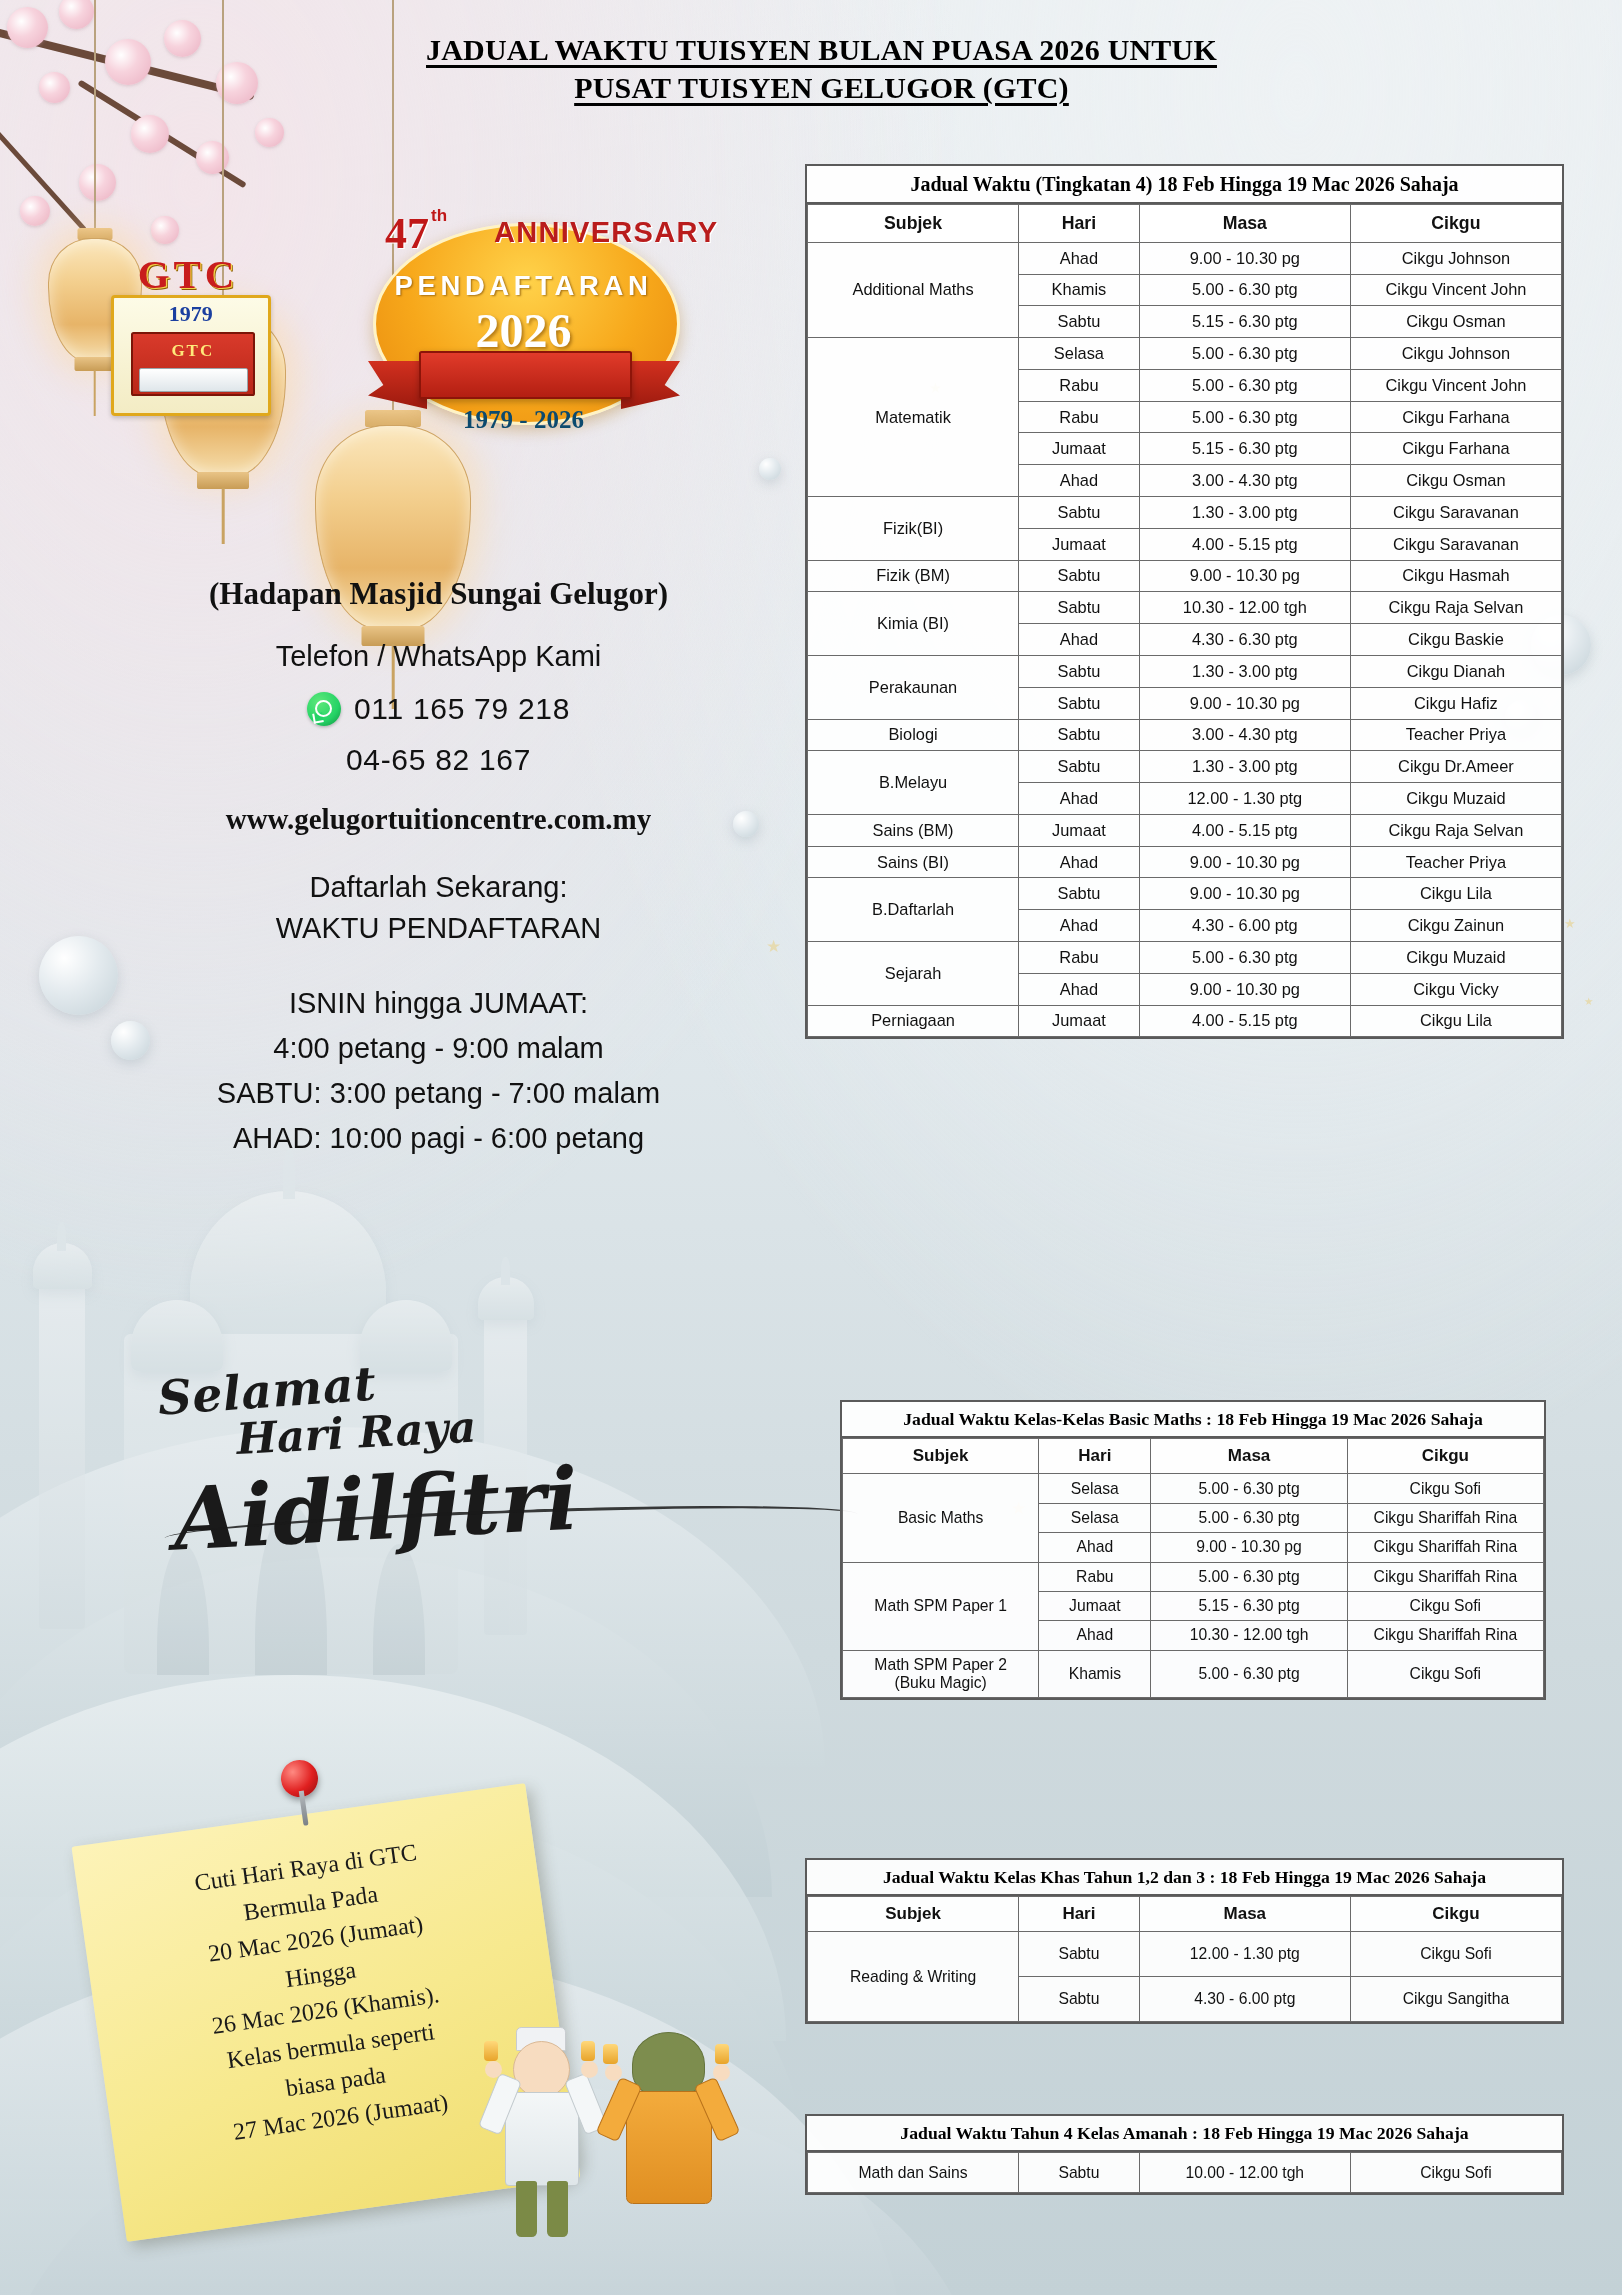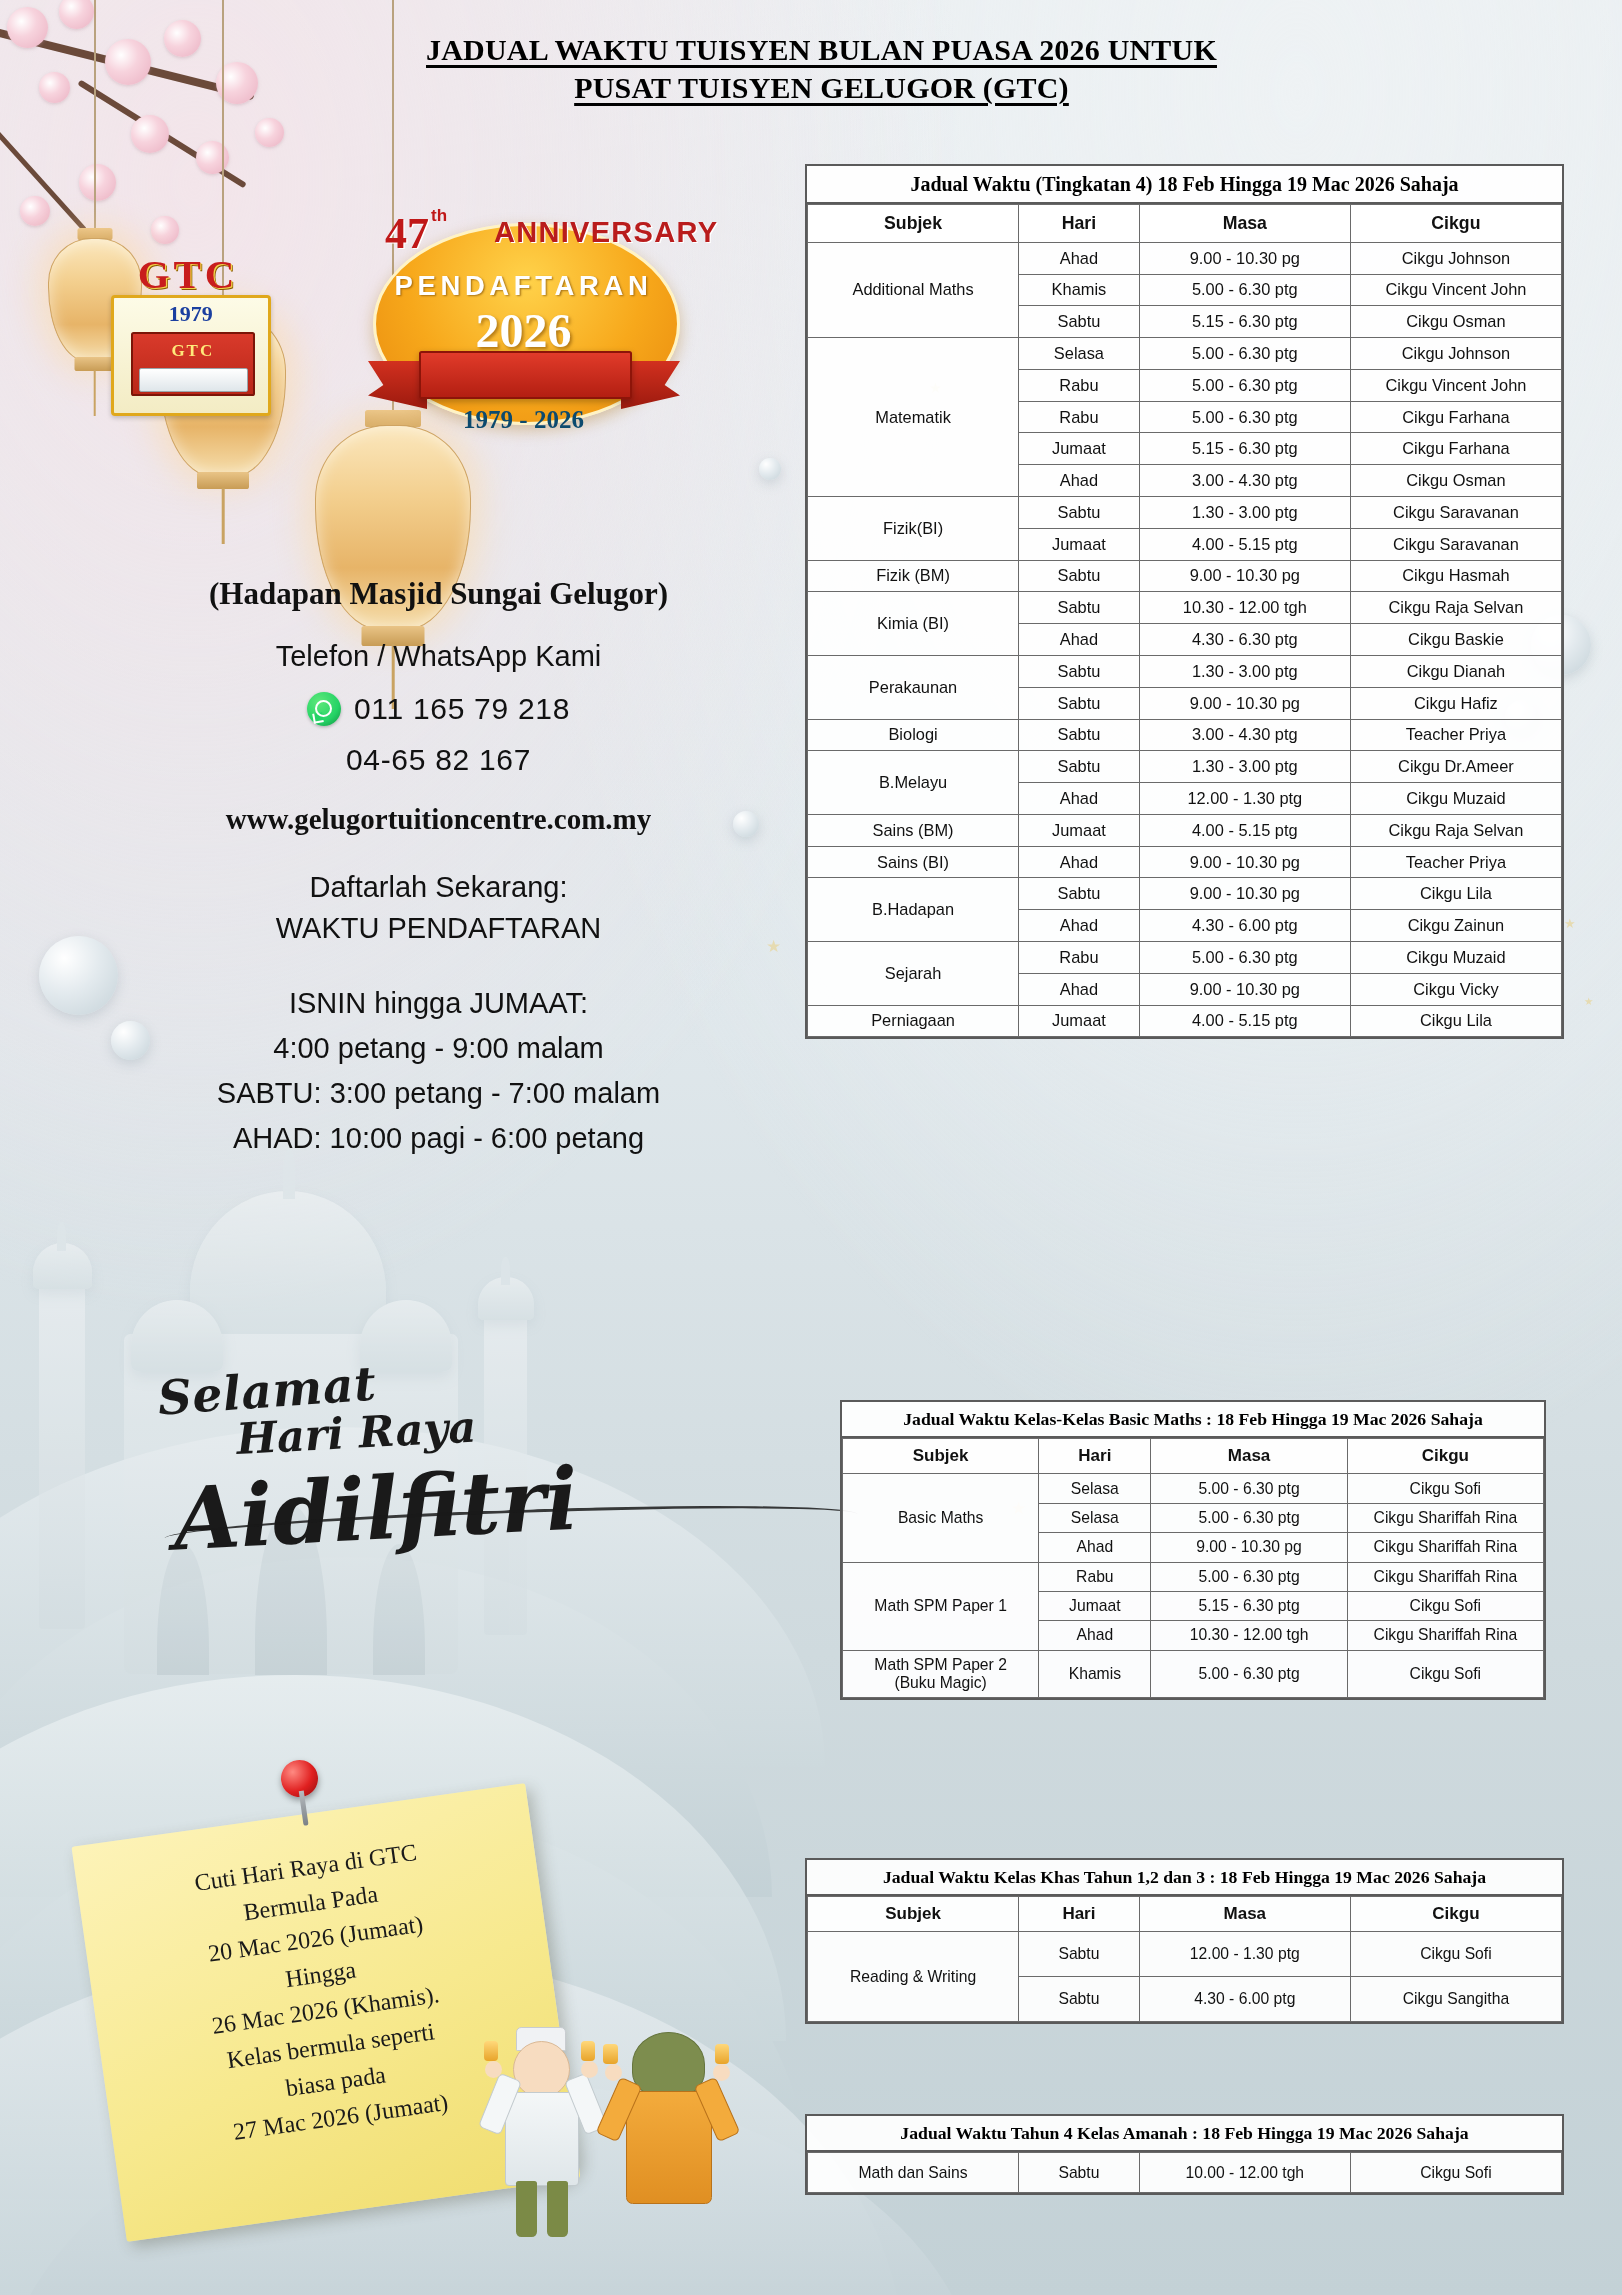--- a/index.html
+++ b/index.html
@@ -515,21 +515,21 @@
           <td>4.00 - 5.15 ptg</td>
           <td>Cikgu Raja Selvan</td>
         </tr>
         <tr>
           <td rowspan="1">Sains (BI)</td>
           <td>Ahad</td>
           <td>9.00 - 10.30 pg</td>
           <td>Teacher Priya</td>
         </tr>
         <tr>
-          <td rowspan="2">B.Hadapan</td>
+          <td rowspan="2">B.Daftarlah</td>
           <td>Sabtu</td>
           <td>9.00 - 10.30 pg</td>
           <td>Cikgu Lila</td>
         </tr>
         <tr>
           <td>Ahad</td>
           <td>4.30 - 6.00 ptg</td>
           <td>Cikgu Zainun</td>
         </tr>
         <tr>

